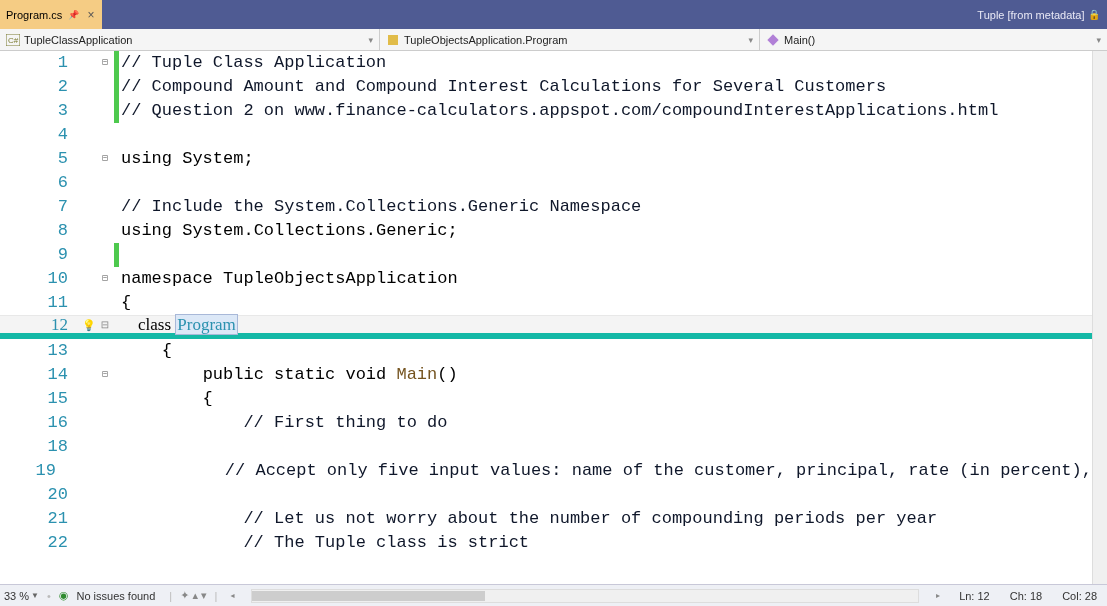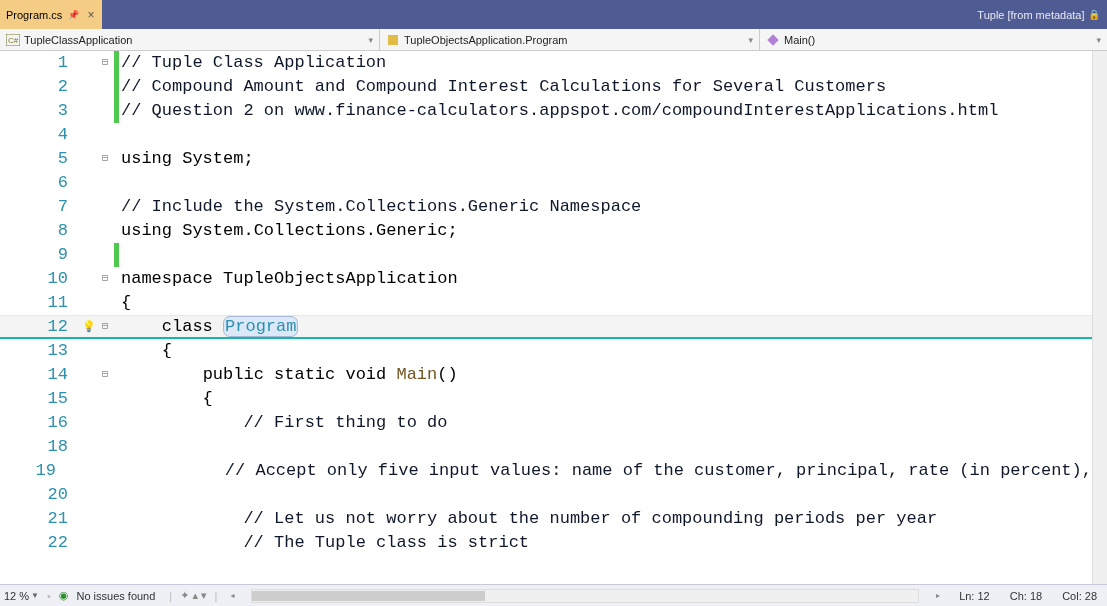--- a/index.html
+++ b/index.html
@@ -81,21 +81,21 @@
   font-family: Consolas, "Courier New", monospace;
   font-size: 17px;
   line-height: 24px;
 }
 .code-row {
   display: flex;
   height: 24px;
   align-items: center;
   white-space: pre;
 }
-.code-row.highlighted { background: #f4f4f4; border-top: 1px solid #e8e8e8; border-bottom: 2px solid #14b8a6; }
+.code-row.highlighted { background: #f4f4f4; border-top: 1px solid #e8e8e8; border-bottom: 6px solid #14b8a6; font-family: Liberation Serif, serif; }
 .line-num {
   width: 82px;
   text-align: right;
   padding-right: 14px;
   color: #2b91af;
   font-size: 17px;
   user-select: none;
 }
 .fold-col {
   width: 18px;
@@ -108,21 +108,21 @@
   width: 5px;
   height: 24px;
 }
 .change-bar.green { background: #4ec94e; }
 .code-text {
   padding-left: 2px;
   color: #000;
 }
 .c-comment { color: #0f172a; }
 .c-keyword { color: #000000; }
-.c-type { color: #2b91af; border-radius: 7px; }
+.c-type { color: #2b91af; }
 .c-ident { color: #000; }
 .c-method { color: #74531f; }
 .sel-box { background: #dce8f7; border: 1px solid #a8b8d8; padding: 0 1px; }
 .status-bar {
   height: 22px;
   background: #eef0f5;
   border-top: 1px solid #c8c8d8;
   display: flex;
   align-items: center;
   font-size: 11px;
@@ -221,21 +221,21 @@
       <div class="code-row"><div class="line-num">19</div><div style="width: 14px;"></div><div class="fold-col"></div><div class="change-bar"></div><div class="code-text"><span class="c-ident">            </span><span class="c-comment">// Accept only five input values: name of the customer, principal, rate (in percent),</span></div></div>
       <div class="code-row"><div class="line-num">20</div><div style="width: 14px;"></div><div class="fold-col"></div><div class="change-bar"></div><div class="code-text"><span class="c-ident">            </span></div></div>
       <div class="code-row"><div class="line-num">21</div><div style="width: 14px;"></div><div class="fold-col"></div><div class="change-bar"></div><div class="code-text"><span class="c-ident">            </span><span class="c-comment">// Let us not worry about the number of compounding periods per year</span></div></div>
       <div class="code-row"><div class="line-num">22</div><div style="width: 14px;"></div><div class="fold-col"></div><div class="change-bar"></div><div class="code-text"><span class="c-ident">            </span><span class="c-comment">// The Tuple class is strict</span></div></div>
     </div>
   <div class="scrollbar-v"></div>
 </div>
 
 <div class="status-bar">
   <span class="zoom">
-    <span>12 %</span>
+    <span>33 %</span>
     <span class="chev">▼</span>
   </span>
   <span style="color:#bbb;">•</span>
   <span class="check">◉</span>
   <span>No issues found</span>
   <span style="color:#bbb;padding-left:6px;">|</span>
   <span style="color:#888;">✦ ▴ ▾</span>
   <span style="color:#bbb;">|</span>
   <span class="scroll-btn">◂</span>
   <div class="scrollbar-h">

